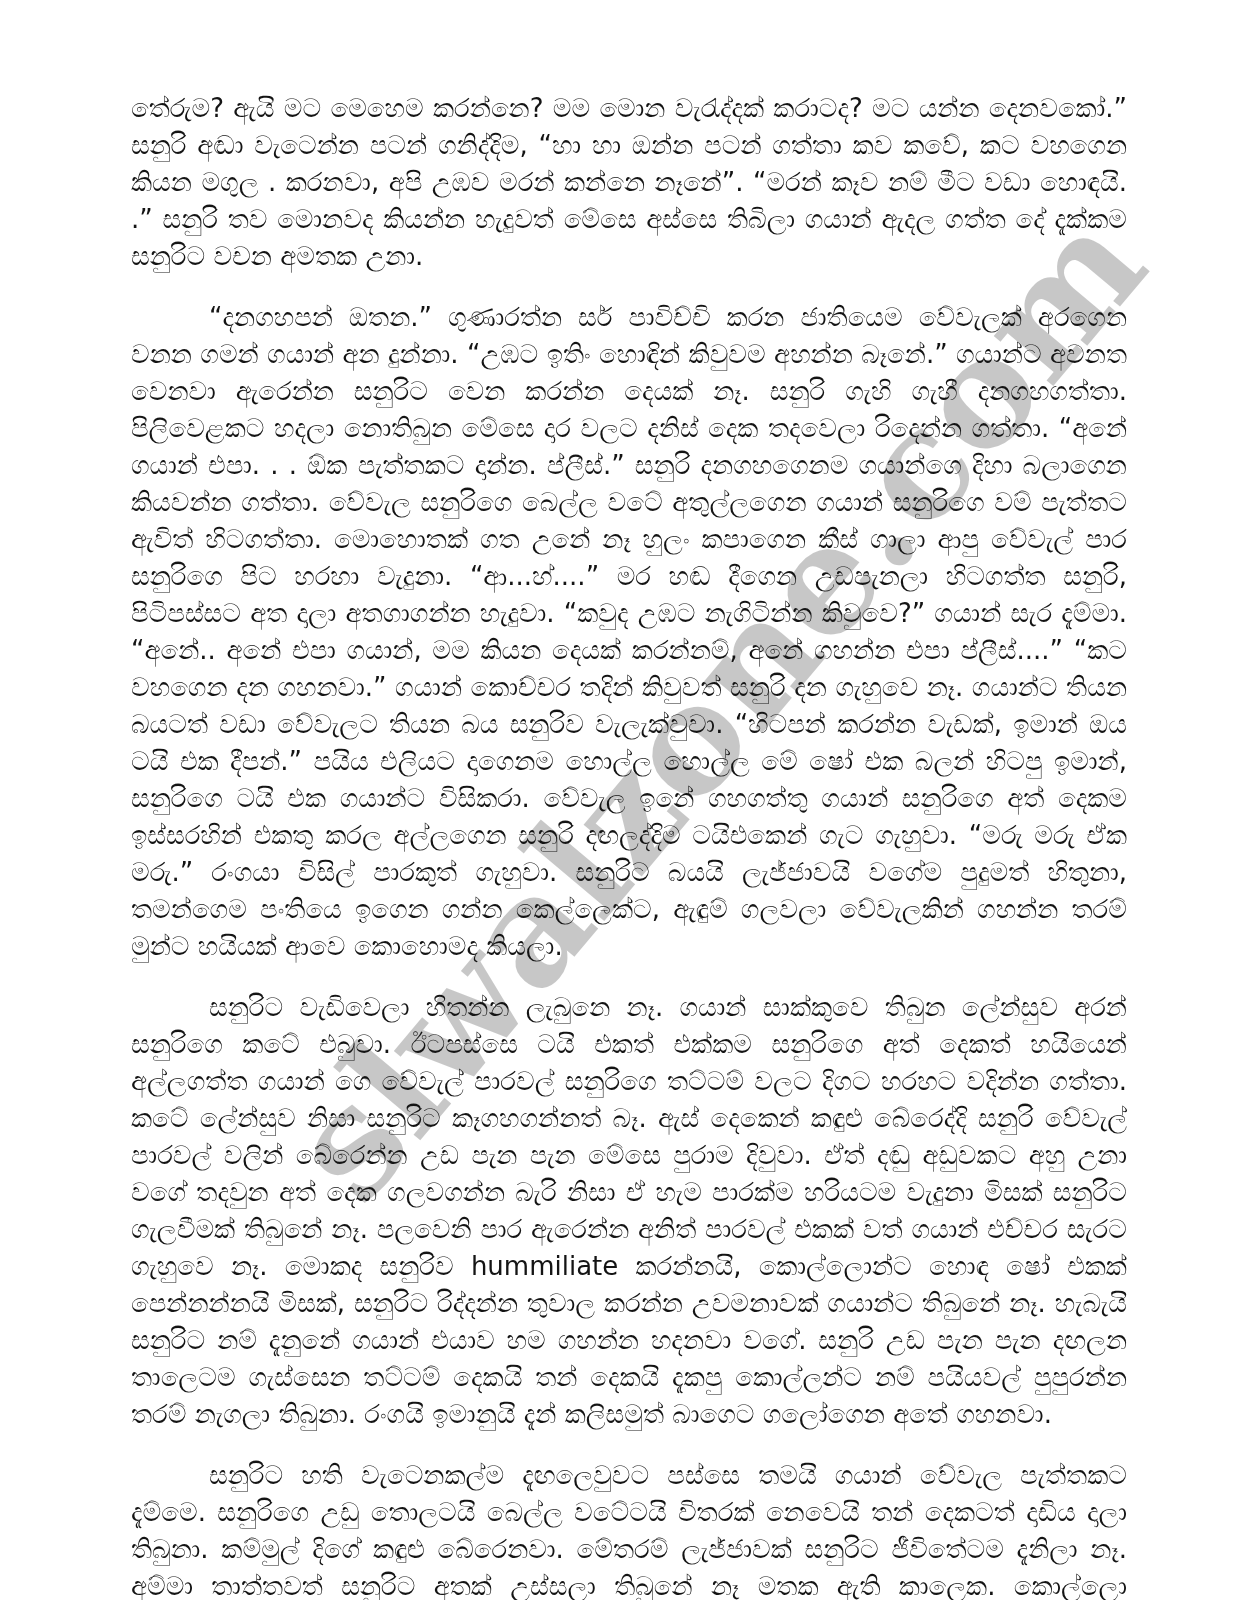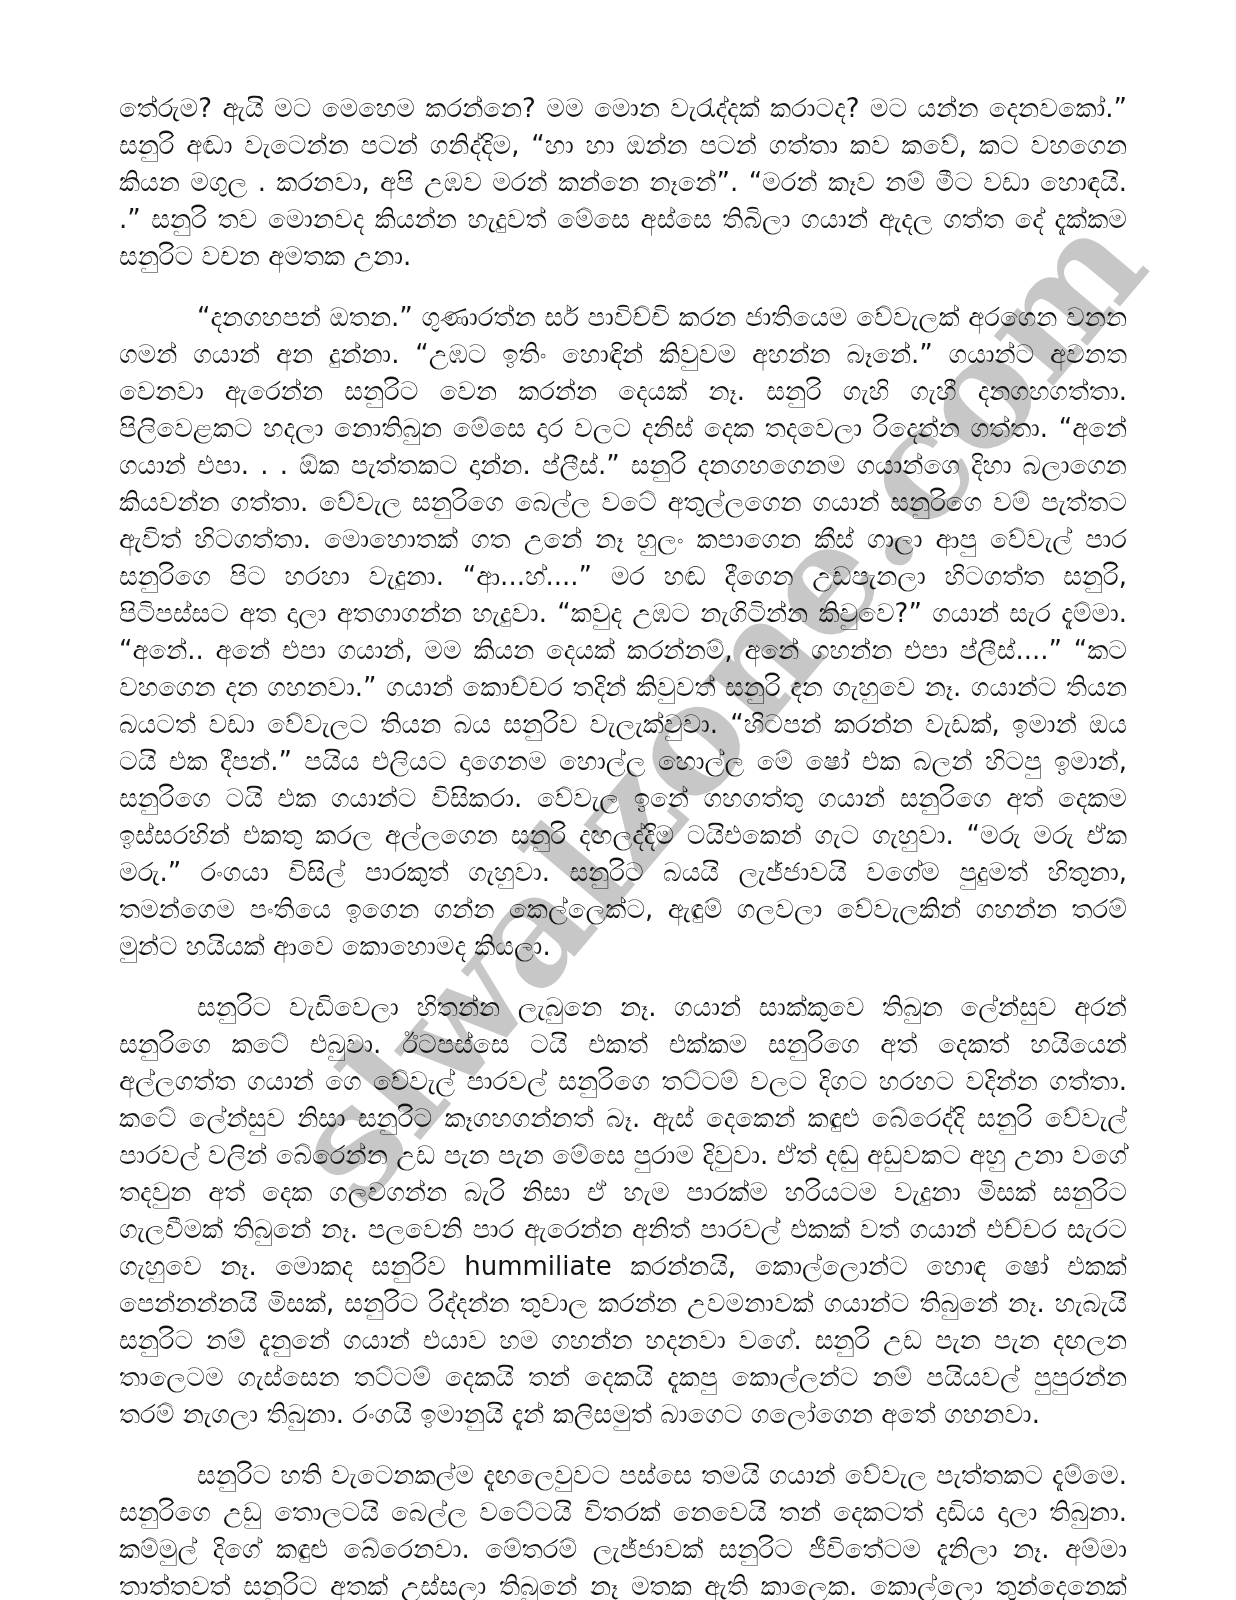--- a/index.html
+++ b/index.html
@@ -37,21 +37,21 @@
     left: 115px;
     top: 90px;
     width: 1012px;
     z-index: 2;
     color: #141414;
     font-size: 26px;
     line-height: 37px;
     text-align: justify;
   }
   .content p {
-    margin: 0 0 24px 4px;
+    margin: 0 0 24px 16px;
   }
   .content p.indent {
     text-indent: 78px;
   }
 </style>
 </head>
 <body>
 
 <div class="page">
 

